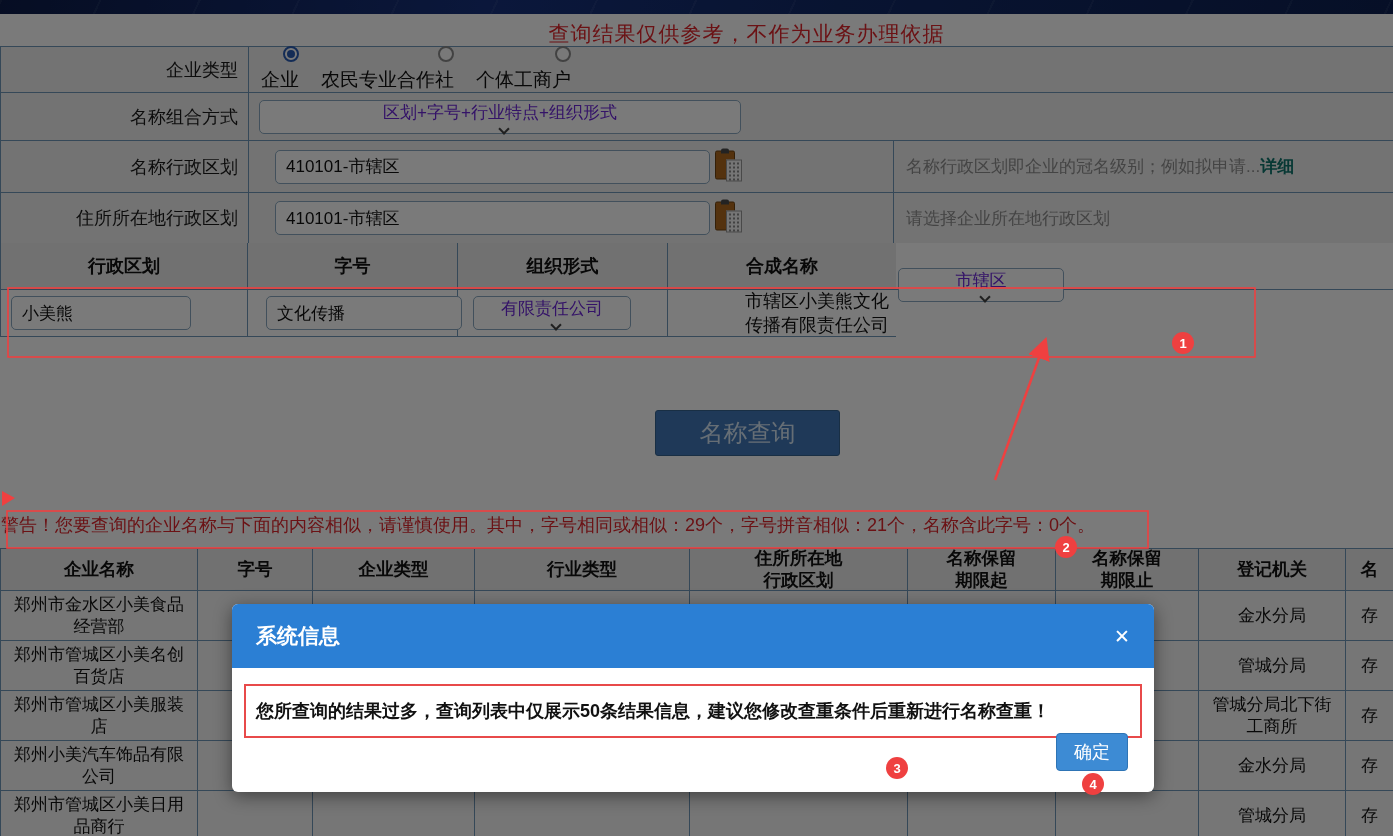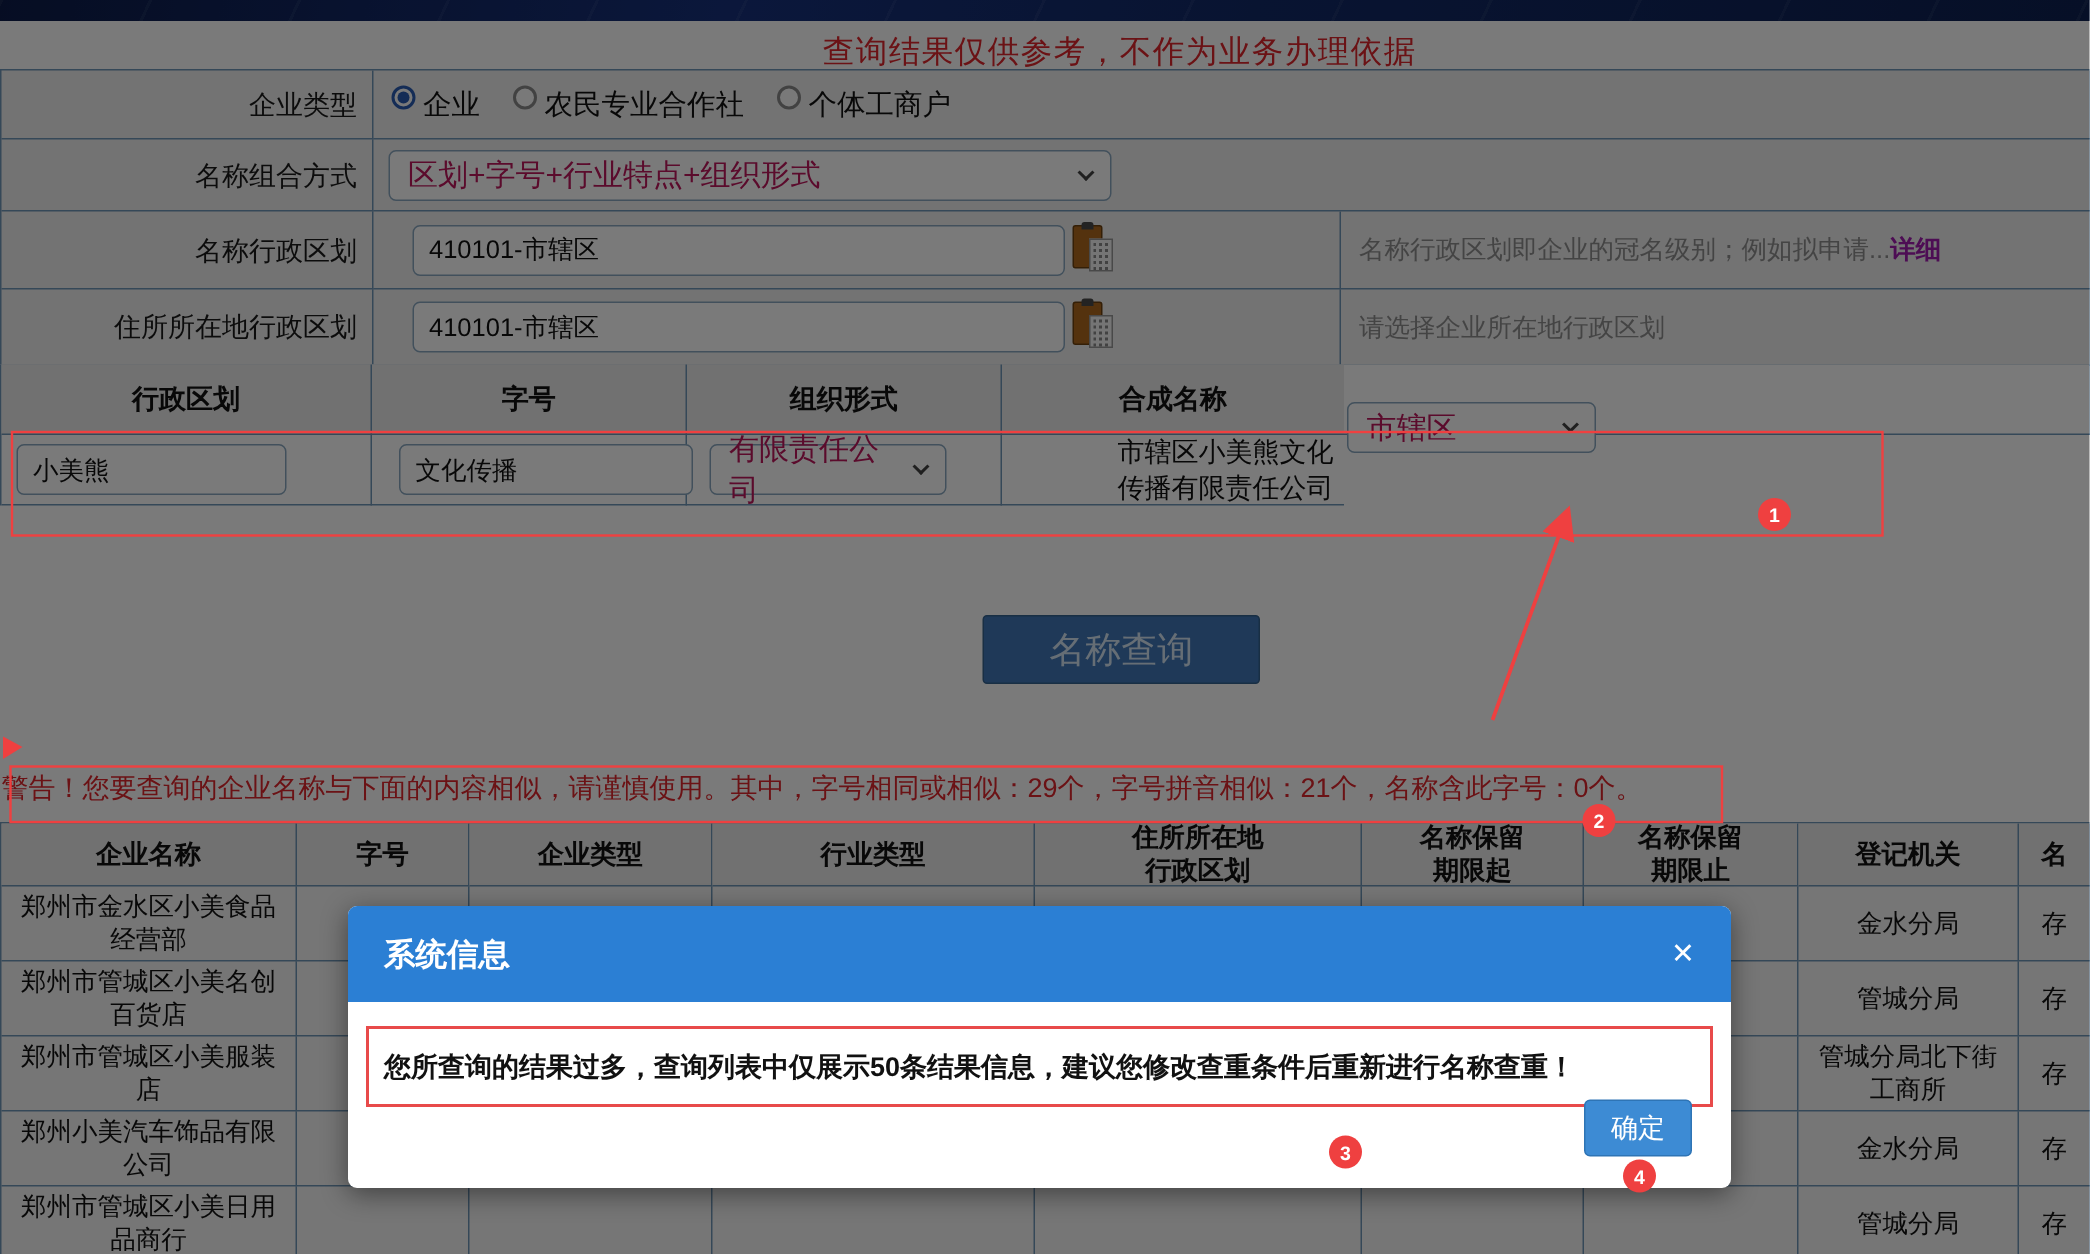--- a/index.html
+++ b/index.html
@@ -22,31 +22,31 @@
   .form-grid { position:absolute; left:0; top:46px; width:1393px;
     display:grid; grid-template-columns:248px 645px 500px;
     grid-template-rows:46px 48px 52px 51px;
     border-top:1px solid #7096b8; border-left:1px solid #7096b8; background:#f0f0f0;}
   .fcell { border-bottom:1px solid #7096b8; position:relative; display:flex; align-items:center; }
   .fcell.vline { border-right:1px solid #7096b8; }
   .flabel { justify-content:flex-end; padding-right:10px; font-size:18px; color:#1a1a1a;
     border-right:1px solid #7096b8; }
   .fspan2 { grid-column:2 / 4; border-right:1px solid #7096b8; }
   .fhint { color:#8f8f8f; font-size:17px; padding-left:12px; border-right:1px solid #7096b8;}
-  .fhint .detail-link { color:#a21caf; font-weight:bold; cursor:pointer; }
+  .fhint .detail-link { color:#0f766e; font-weight:bold; cursor:pointer; }
 
   .radio-group { display:flex; align-items:center; gap:22px; padding-left:12px; font-size:19px; color:#111;}
-  .radio-item { display:flex; align-items:flex-start; gap:5px; cursor:pointer;}
+  .radio-item { display:flex; align-items:flex-end; gap:5px; cursor:pointer;flex-direction:column;}
   .radio-dot { width:16px; height:16px; border-radius:50%; border:2px solid #8a8a8a; background:#fdfdfd; position:relative;}
   .radio-dot.checked { border-color:#2a5db4; }
   .radio-dot.checked::after { content:""; position:absolute; inset:2px; border-radius:50%; background:#2a5db4; }
 
   .selectbox { height:34px; background:#fff; border:1px solid #8aa8c0; border-radius:5px;
     display:flex; align-items:center; justify-content:space-between;
-    padding:0 12px; font-size:20px; color:#be185d; cursor:pointer; }
+    padding:0 12px; font-size:17px; color:#6d28d9; cursor:pointer;flex-direction:column; }
   .chev { width:8px; height:8px; border-right:2px solid #444; border-bottom:2px solid #444;
     transform:rotate(45deg); margin-top:-4px; flex:none; margin-left:8px;}
   .txtinput { height:34px; background:#fff; border:1px solid #8aa8c0; border-radius:5px;
     font-size:17px; color:#111; padding:0 10px; font-family:inherit; }
 
   .combo-select { position:absolute; left:10px; width:482px; }
   .region-input { position:absolute; left:26px; width:435px; }
   .clip-icon { position:absolute; left:466px; top:50%; transform:translateY(-50%); cursor:pointer; }
 
   

